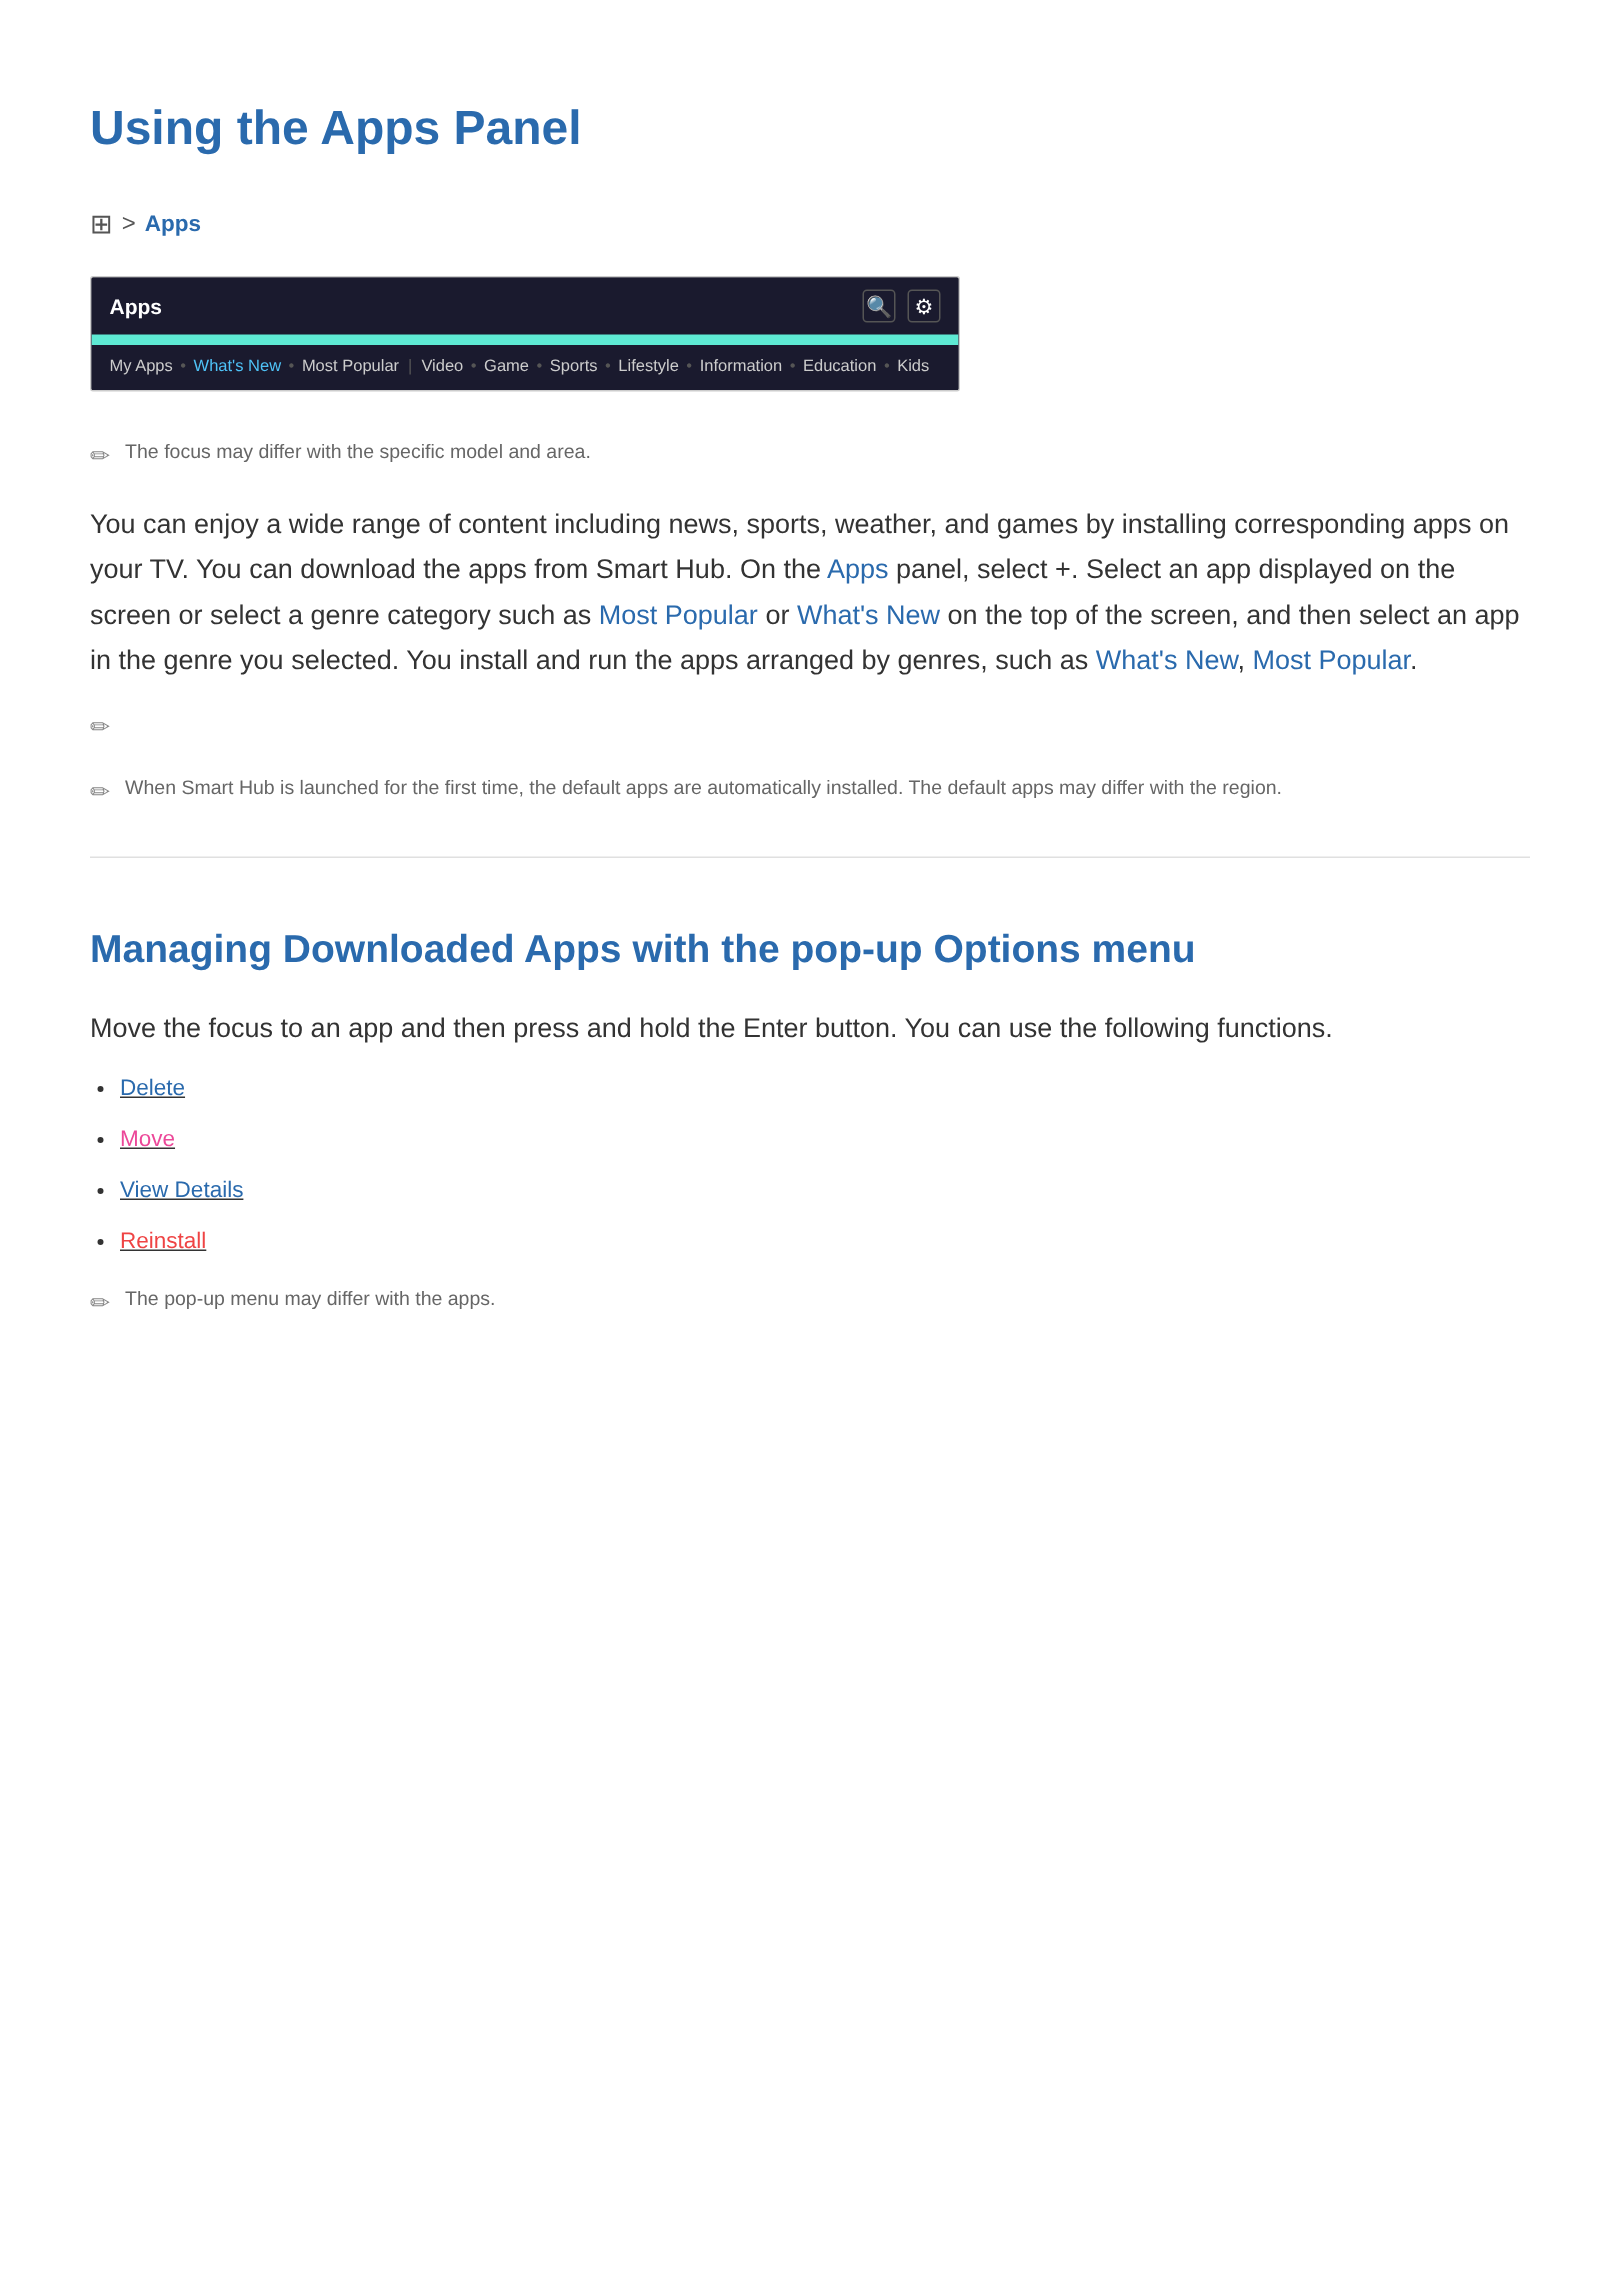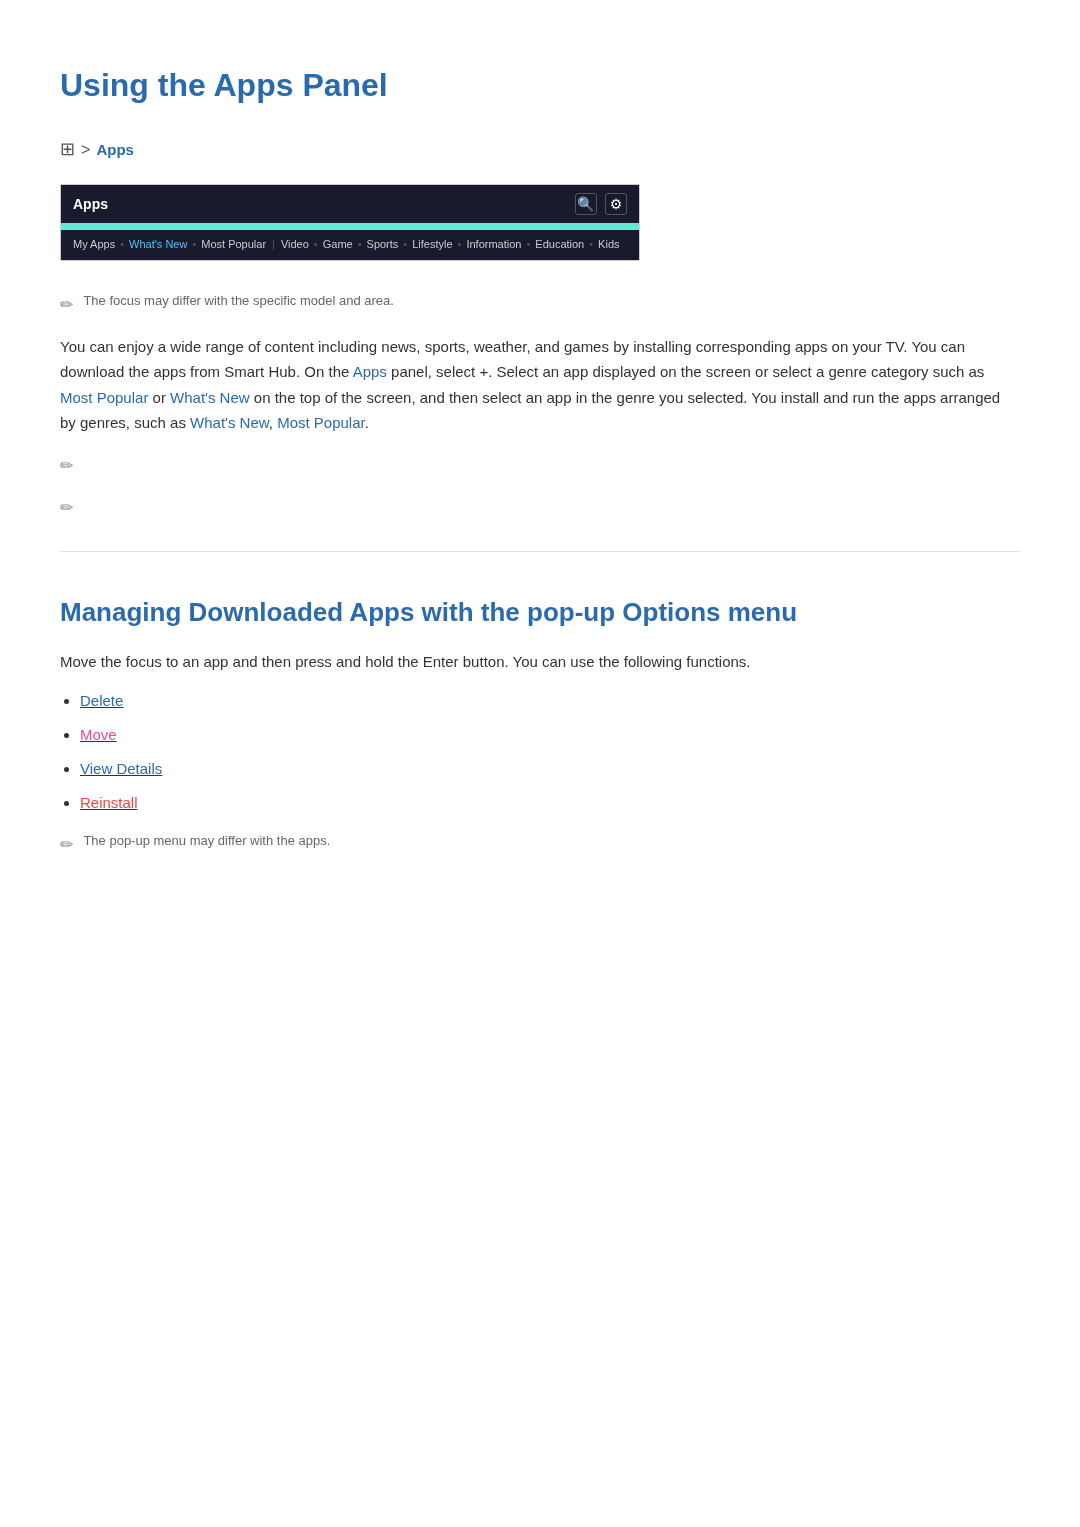--- a/index.html
+++ b/index.html
@@ -112,21 +112,21 @@
       margin-top: 1px;
       flex-shrink: 0;
     }
     .note-text {
       color: #666;
       font-size: 13px;
       line-height: 1.5;
     }
     .body-text {
       margin-bottom: 14px;
-      font-size: 15px;
+      font-size: 18px;
       color: #333;
       line-height: 1.7;
     }
     .link-text {
       color: #2a6aad;
       font-weight: normal;
     }
     .section-title {
       font-size: 26px;
       font-weight: bold;
@@ -208,20 +208,21 @@
 <p class="body-text">
   <span>You can enjoy a wide range of content including news, sports, weather, and games by installing corresponding apps on your TV. You can download the apps from Smart Hub. On the </span><span class="link-text">Apps</span><span> panel, select +. Select an app displayed on the screen or select a genre category such as </span><span class="link-text">Most Popular</span><span> or </span><span class="link-text">What's New</span><span> on the top of the screen, and then select an app in the genre you selected. You install and run the apps arranged by genres, such as </span><span class="link-text">What's New</span><span>, </span><span class="link-text">Most Popular</span><span>.</span>
 </p>
 
 <div class="note-block">
   <span class="note-icon">✏</span>
 </div>
 
 <div class="note-block">
   <span class="note-icon">✏</span>
+  <span class="note-text">When Smart Hub is launched for the first time, the default apps are automatically installed. The default apps may differ with the region.</span>
 </div>
 
 <hr class="divider">
 
 <h2 class="section-title">Managing Downloaded Apps with the pop-up Options menu</h2>
 
 <p class="body-text">Move the focus to an app and then press and hold the Enter button. You can use the following functions.</p>
 
 <ul class="bullet-list">
   <li><span style="color: rgb(42, 106, 173);">Delete</span></li>

